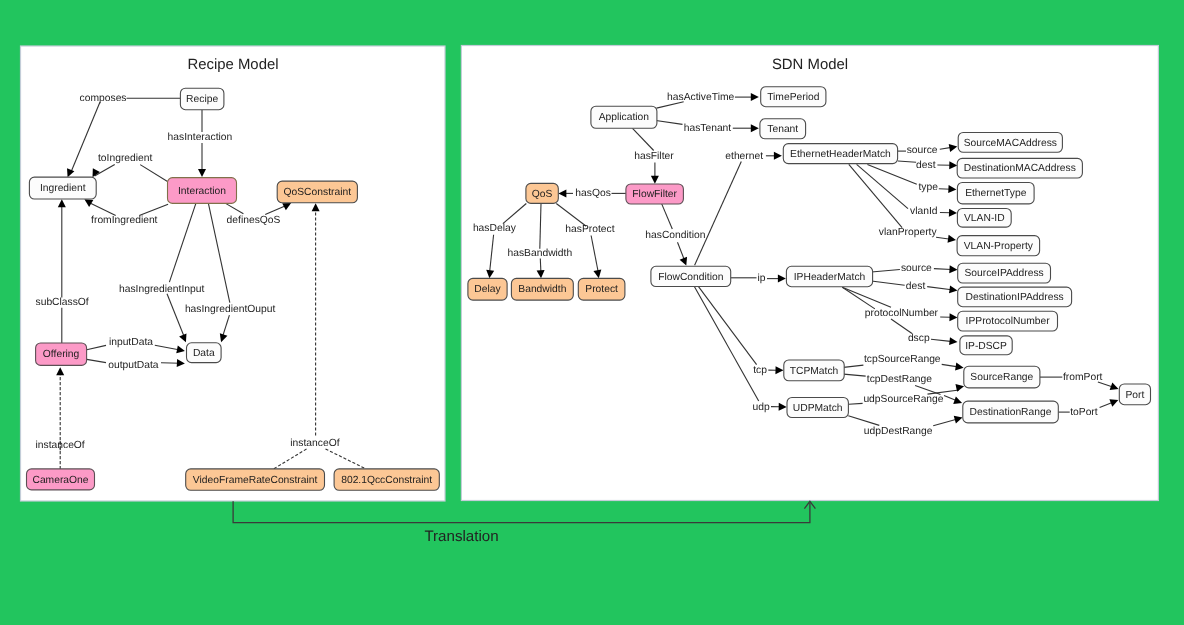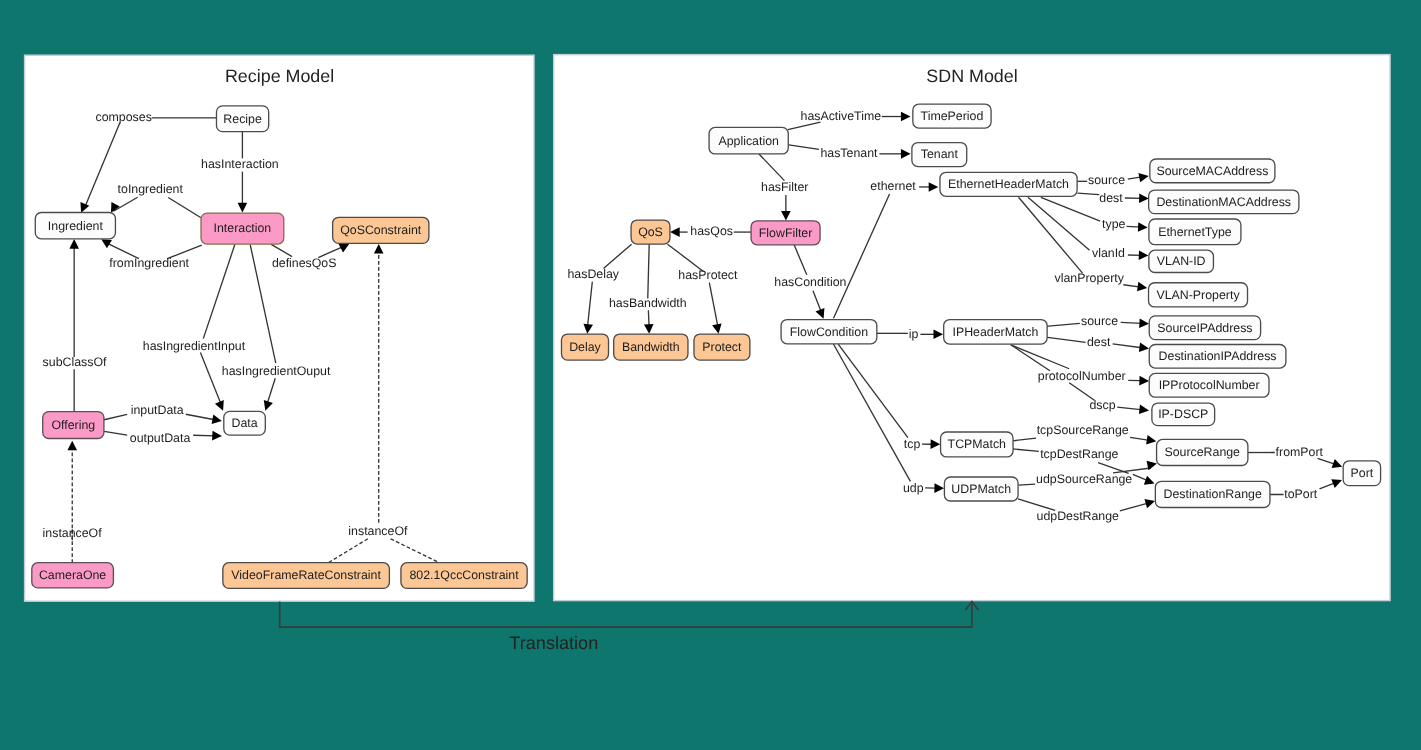--- a/index.html
+++ b/index.html
@@ -1,19 +1,19 @@
 <!DOCTYPE html>
 <html><head>
 <meta charset="utf-8">
 <title>Recipe Model / SDN Model translation diagram</title>
 <style>
   html,body{margin:0;padding:0;background:#ffffff;}
   body{width:1184px;height:625px;overflow:hidden;
        font-family:"Liberation Sans",sans-serif;}
-  #stage{position:relative;-webkit-font-smoothing:antialiased;text-rendering:geometricPrecision;width:1184px;height:625px;background:#0f766e;}
+  #stage{position:relative;-webkit-font-smoothing:antialiased;text-rendering:geometricPrecision;width:1184px;height:625px;background:#22c55e;}
   svg{display:block;}
   svg text{-webkit-font-smoothing:antialiased;text-rendering:geometricPrecision;}
   #svg{will-change:transform;}
 
   .panel{fill:#ffffff;stroke:#c3cdd8;stroke-width:1.2;}
   .ptitle{font-size:14.9px;fill:#222;text-anchor:middle;dominant-baseline:middle;}
   .nodebox{stroke-width:1.1;}
   .nlabel{font-size:10.3px;fill:#1d1d1d;text-anchor:middle;dominant-baseline:middle;}
   .elabel{font-size:10.3px;fill:#1d1d1d;dominant-baseline:middle;}
   .edge{stroke:#333;stroke-width:1.1;fill:none;}

